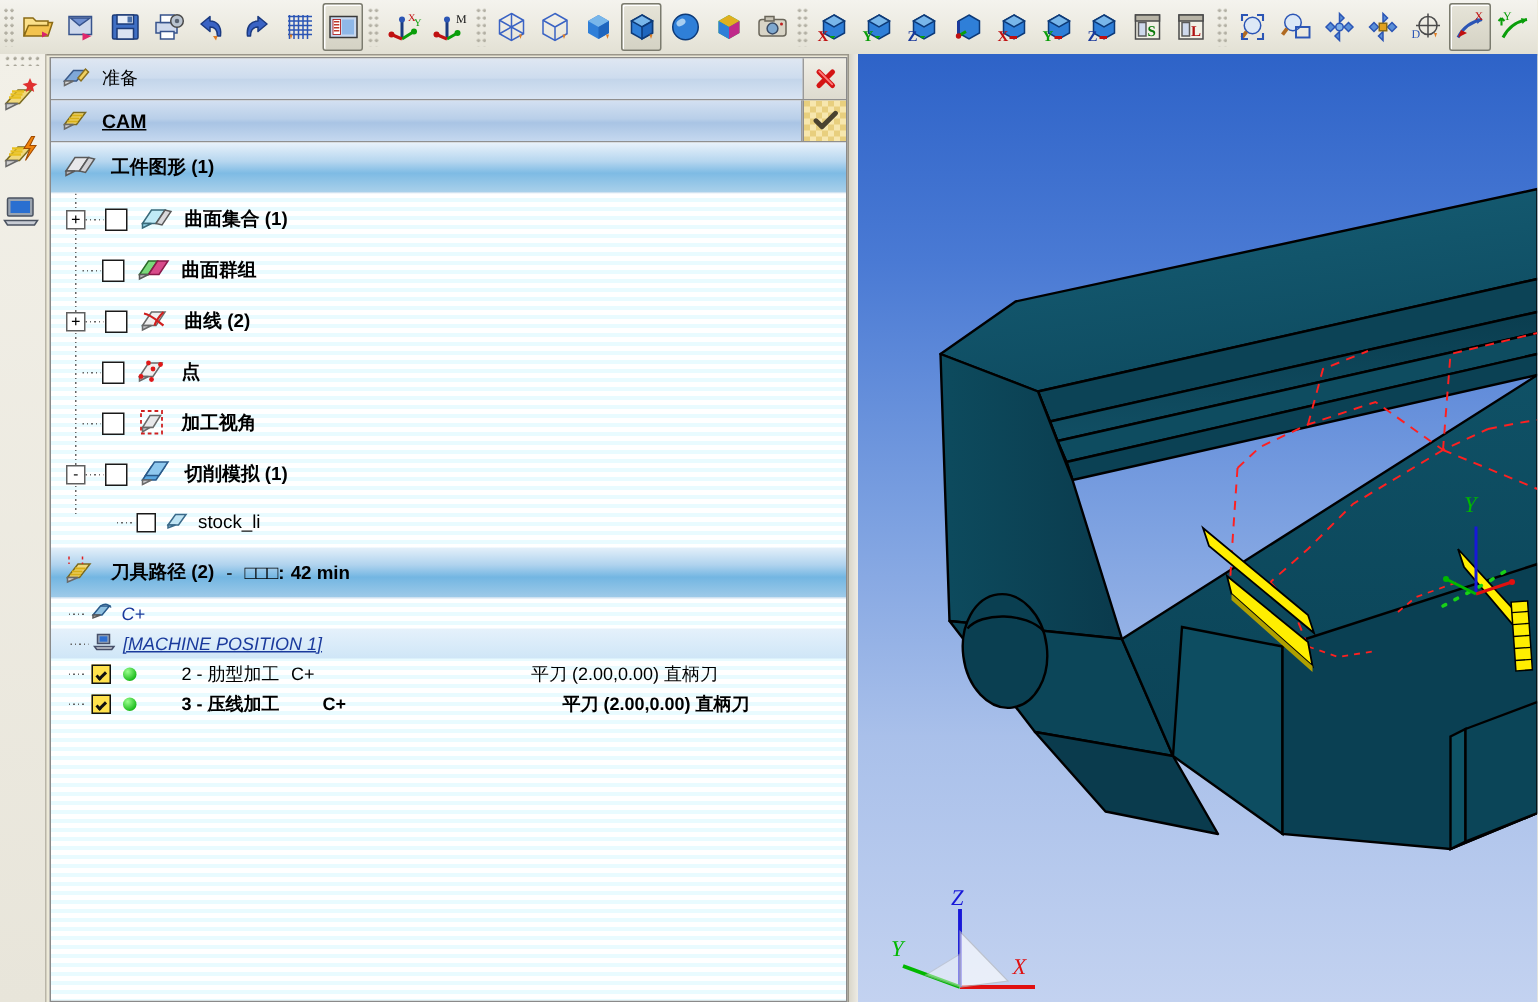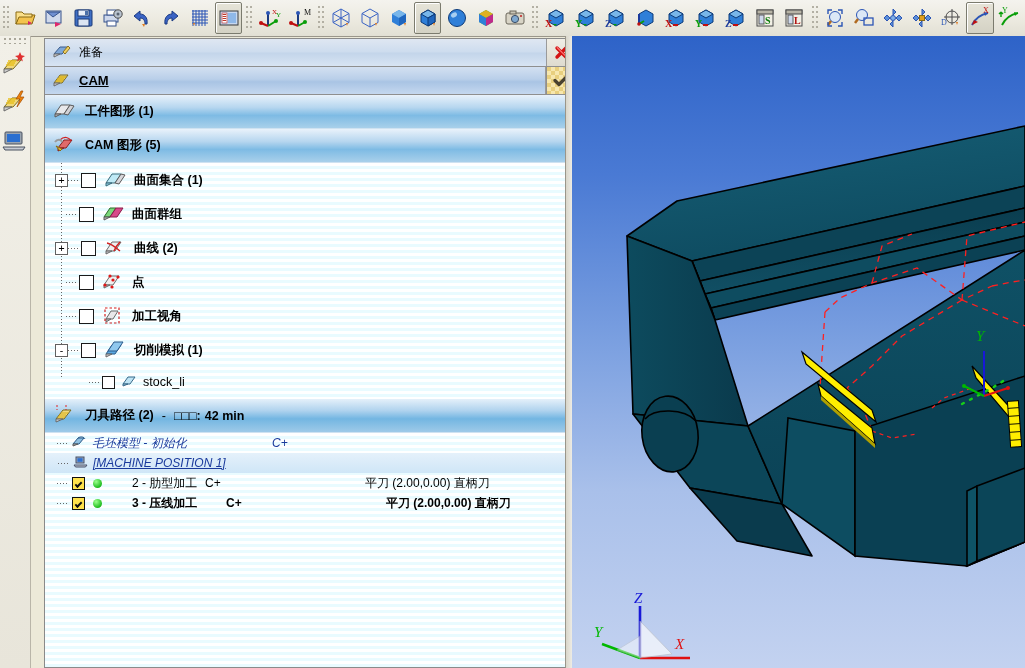--- a/index.html
+++ b/index.html
@@ -47,21 +47,21 @@
   }
   .rail .grip-h{
     height:7px;margin:1px 3px 2px 3px;
     background-image:radial-gradient(circle at 2px 2px,#a9a699 1px,transparent 1.2px);
     background-size:5px 5px;
   }
   .railbtn{width:28px;height:38px;display:flex;align-items:center;justify-content:center;}
   .panel-inner{
     position:absolute;left:33px;top:38px;width:532px;height:630px;
     border:1px solid #8a8a8a;background:#fbfbfb;
-    box-sizing:border-box;display:flex;flex-direction:column;margin-left:11px;
+    box-sizing:border-box;display:flex;flex-direction:column;
   }
   .hdr-row{
     height:27px;display:flex;align-items:stretch;
     border-bottom:1px solid #8f8f8f;
   }
   .hdr-main{
     flex:1;display:flex;align-items:center;gap:7px;padding-left:7px;
     background:linear-gradient(180deg,#dfe7f2 0%,#cddcee 48%,#c3d5ea 52%,#d8e4f3 100%);
     border-right:1px solid #9a9a9a;
   }
@@ -529,32 +529,20 @@
       <span>
         <svg width="24" height="20" viewBox="0 0 24 20">
           <path d="M2 14l6-9h9l-6 9z" fill="#e8e8ea" stroke="#5a5a5a"></path>
           <path d="M2 14v3l6-3z" fill="#b8b8bc" stroke="#5a5a5a"></path>
           <path d="M11 14l6-9 4 1-6 9z" fill="#d2d2d6" stroke="#5a5a5a"></path>
         </svg>
       </span>
       <span>工件图形 (1)</span>
     </div>
 
-    <div class="sect">
-      <span>
-        <svg width="24" height="22" viewBox="0 0 24 22">
-          <path d="M5 15l6-8h8l-6 8z" fill="#e06a6a" stroke="#8a2020"></path>
-          <path d="M5 15v3l6-3z" fill="#c04a4a" stroke="#8a2020"></path>
-          <path d="M7 7c4-4 9-3 11 1" stroke="#d02020" stroke-width="1.2" fill="none"></path>
-          <path d="M2 9c2-3 6-3 7 0" stroke="#9a9a9a" stroke-width="2" fill="none"></path>
-          <path d="M3 13l4 5 2-2z" fill="#f0c83a" stroke="#8a6a10"></path>
-        </svg>
-      </span>
-      <span>CAM 图形 (5)</span>
-    </div>
 
     <div class="tree">
       <div class="dots" style="top:0;height:215px;"></div>
 
       <div class="trow">
         <span class="exp">+</span>
         <span class="dash"></span>
         <span class="cbox"></span>
         <span style="margin:0 6px 0 8px">
           <svg width="24" height="20" viewBox="0 0 24 20">
@@ -676,21 +664,20 @@
 
       <div class="tp-row">
         <span class="dash"></span>
         <span style="margin:0 5px 0 2px">
           <svg width="15" height="13" viewBox="0 0 15 13">
             <path d="M1 9l5-6h6l-5 6z" fill="#8fc0e0" stroke="#2a5a8a"></path>
             <path d="M1 9v2l5-2z" fill="#c0c0c4" stroke="#5a5a5a"></path>
             <path d="M6 3c3-2 6-1 7 1" stroke="#2a5a8a" stroke-width="1" fill="none"></path>
           </svg>
         </span>
-        <span class="ital c-blue" style="width:180px;">毛坯模型 - 初始化</span>
         <span class="ital c-blue" style="width:160px;">C+</span>
         <span class="ital c-blue"></span>
       </div>
 
       <div class="tp-row hl">
         <span class="dash"></span>
         <span style="margin:0 5px 0 2px">
           <svg width="15" height="13" viewBox="0 0 15 13">
             <rect x="3" y="2" width="8" height="6" fill="#9aa8bc" stroke="#47506a"></rect>
             <rect x="4.4" y="3.2" width="5.2" height="3.6" fill="#2f6fd0"></rect>

